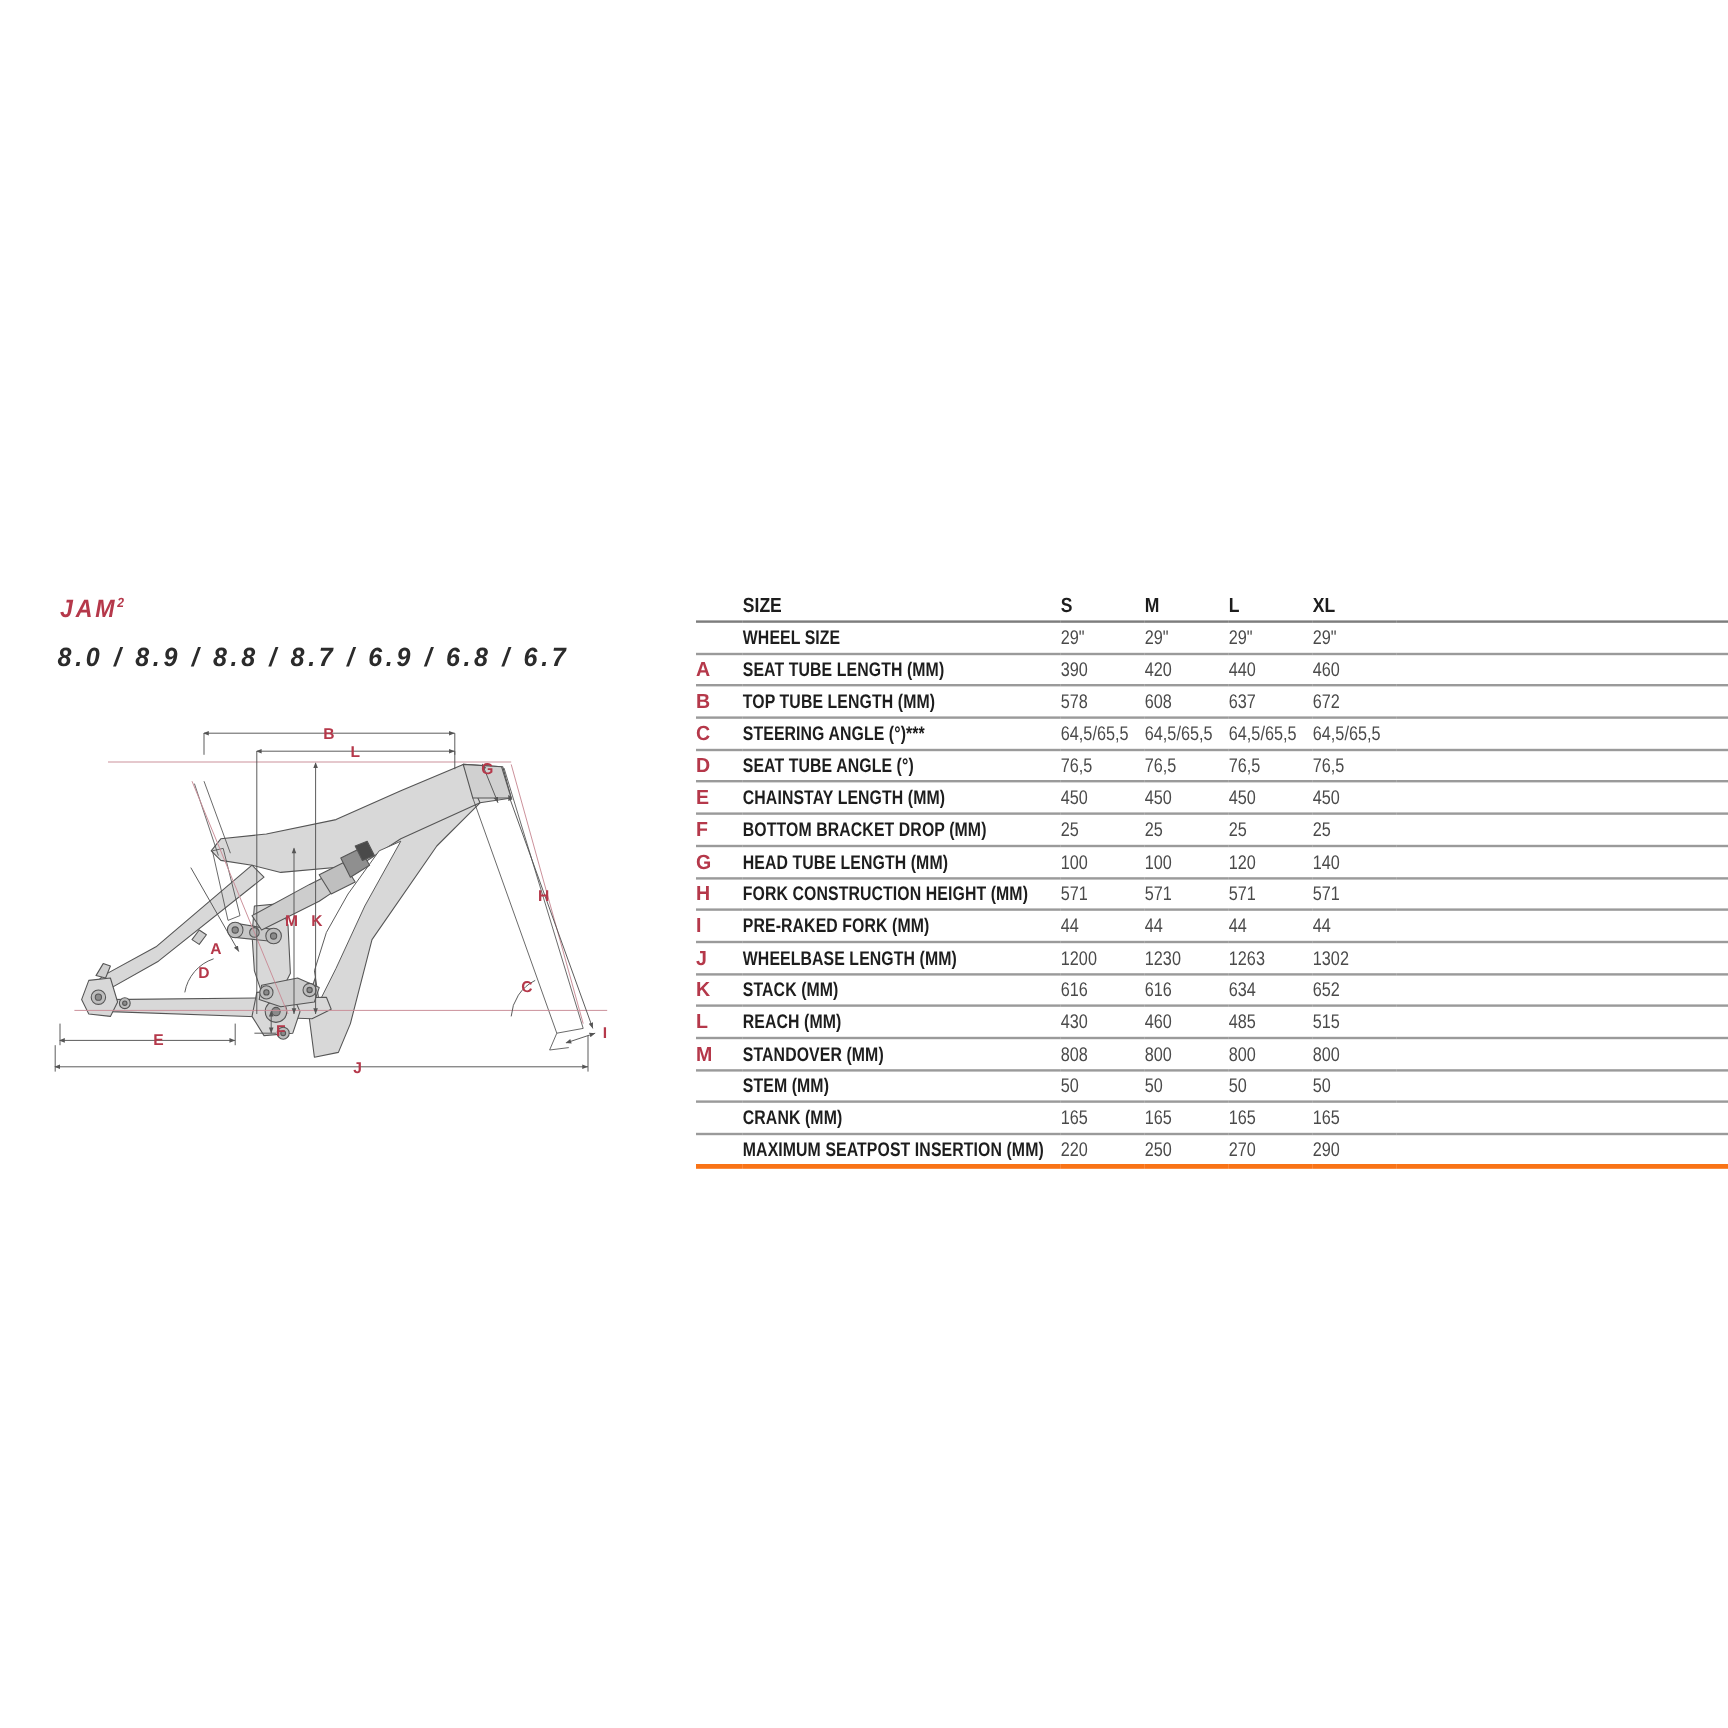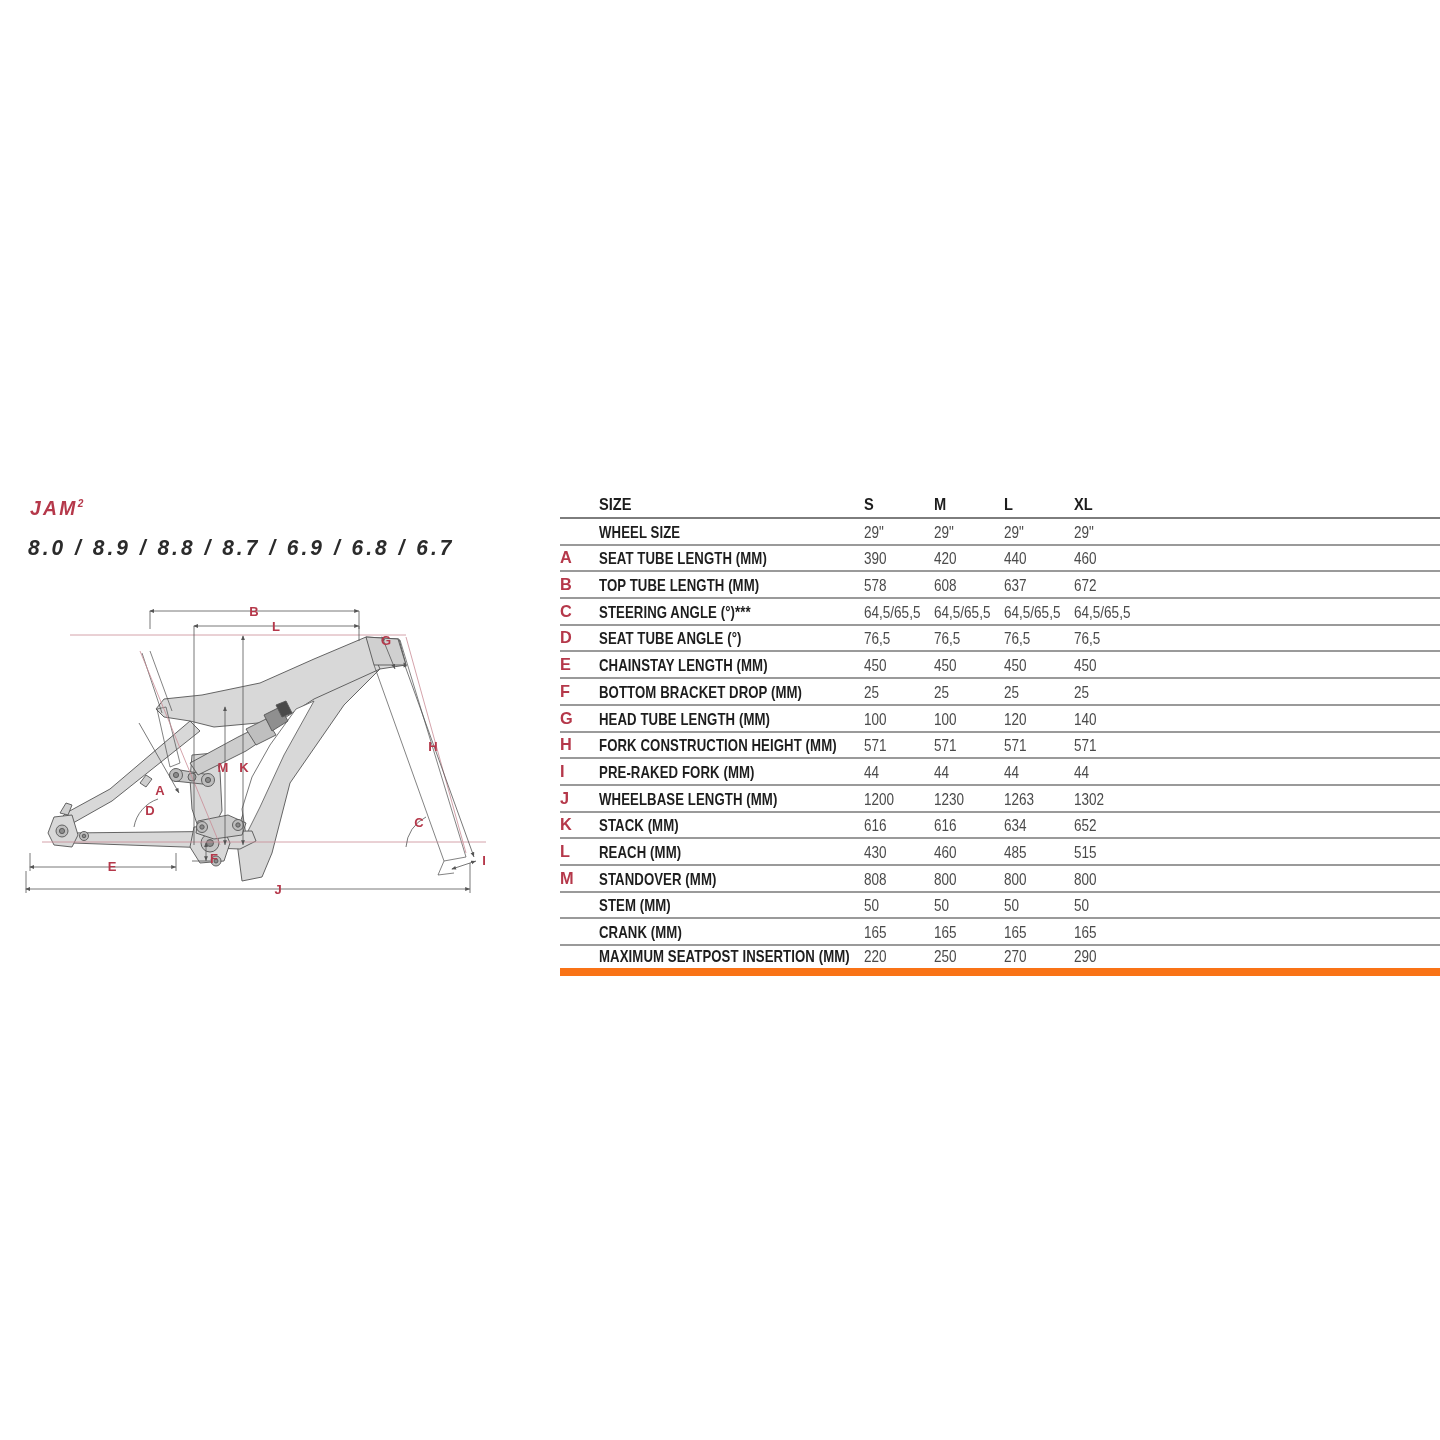--- a/index.html
+++ b/index.html
@@ -3,21 +3,21 @@
 <meta charset="utf-8">
 <style>
   html,body{margin:0;padding:0;}
   body{
     width:1440px;height:1440px;
     background:#ffffff;
     font-family:"Liberation Sans", sans-serif;
     overflow:hidden;
     position:relative;
   }
-  .page{position:absolute;inset:0;}
+  .page{position:absolute;inset:0;margin-left:20px;}
 
   
   .left-panel{
     position:absolute;
     left:0px; top:480px;
     width:520px; height:450px;
   }
   .model-title{
     position:absolute;left:30px;top:16px;
     font-family:"Liberation Sans", sans-serif;
@@ -62,21 +62,21 @@
   }
   table.geo tr{height:26.7px;}
   table.geo tr.hdr{height:26px;}
   .c-letter{width:39px;}
   .c-label{width:265px;}
   .c-val{width:70px;}
   .c-pad{width:348px;}
 
   .rule td{border-bottom:2px solid #9a9a9a;}
   tr.hdr td{border-bottom:2px solid #7d7d7d;}
-  tr.lastrow td{border-bottom:8px solid #f97316;}
+  tr.lastrow td{border-bottom:4px solid #f97316;}
 
   .letter{
     color:#b5384a;
     font-weight:bold;
     font-size:17px;
     padding-bottom:2px;
     display:inline-block;
     transform:scaleX(0.96);
     transform-origin:left bottom;
   }

